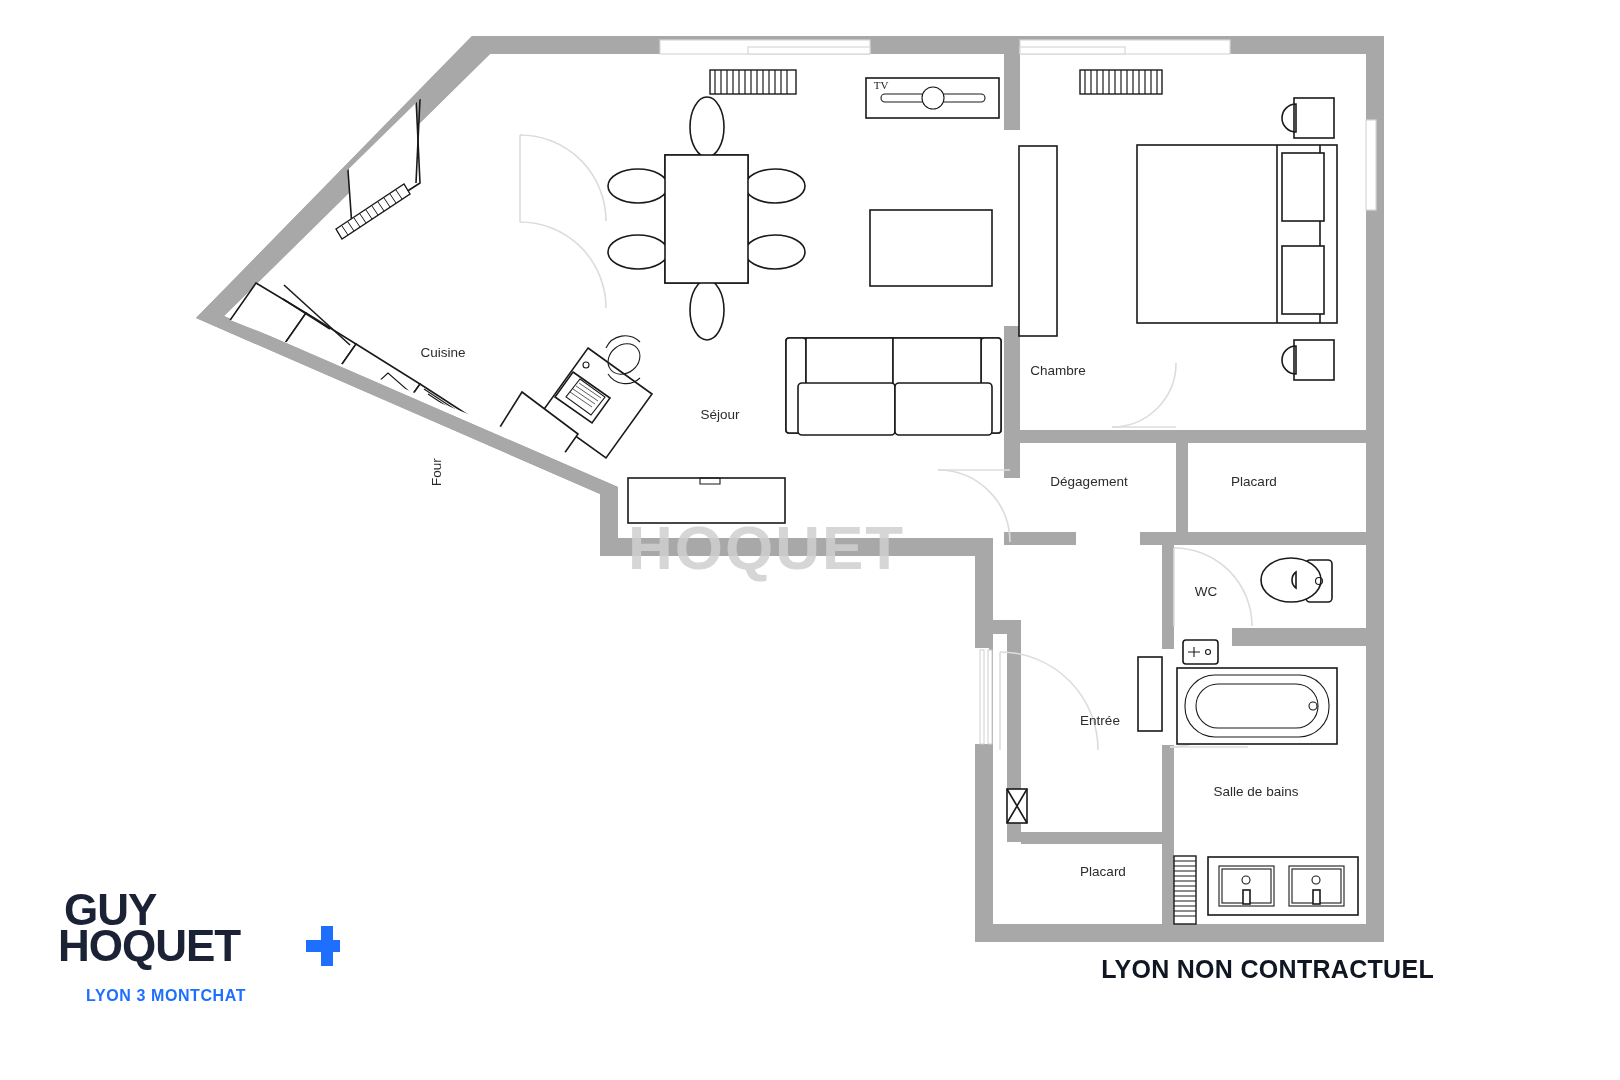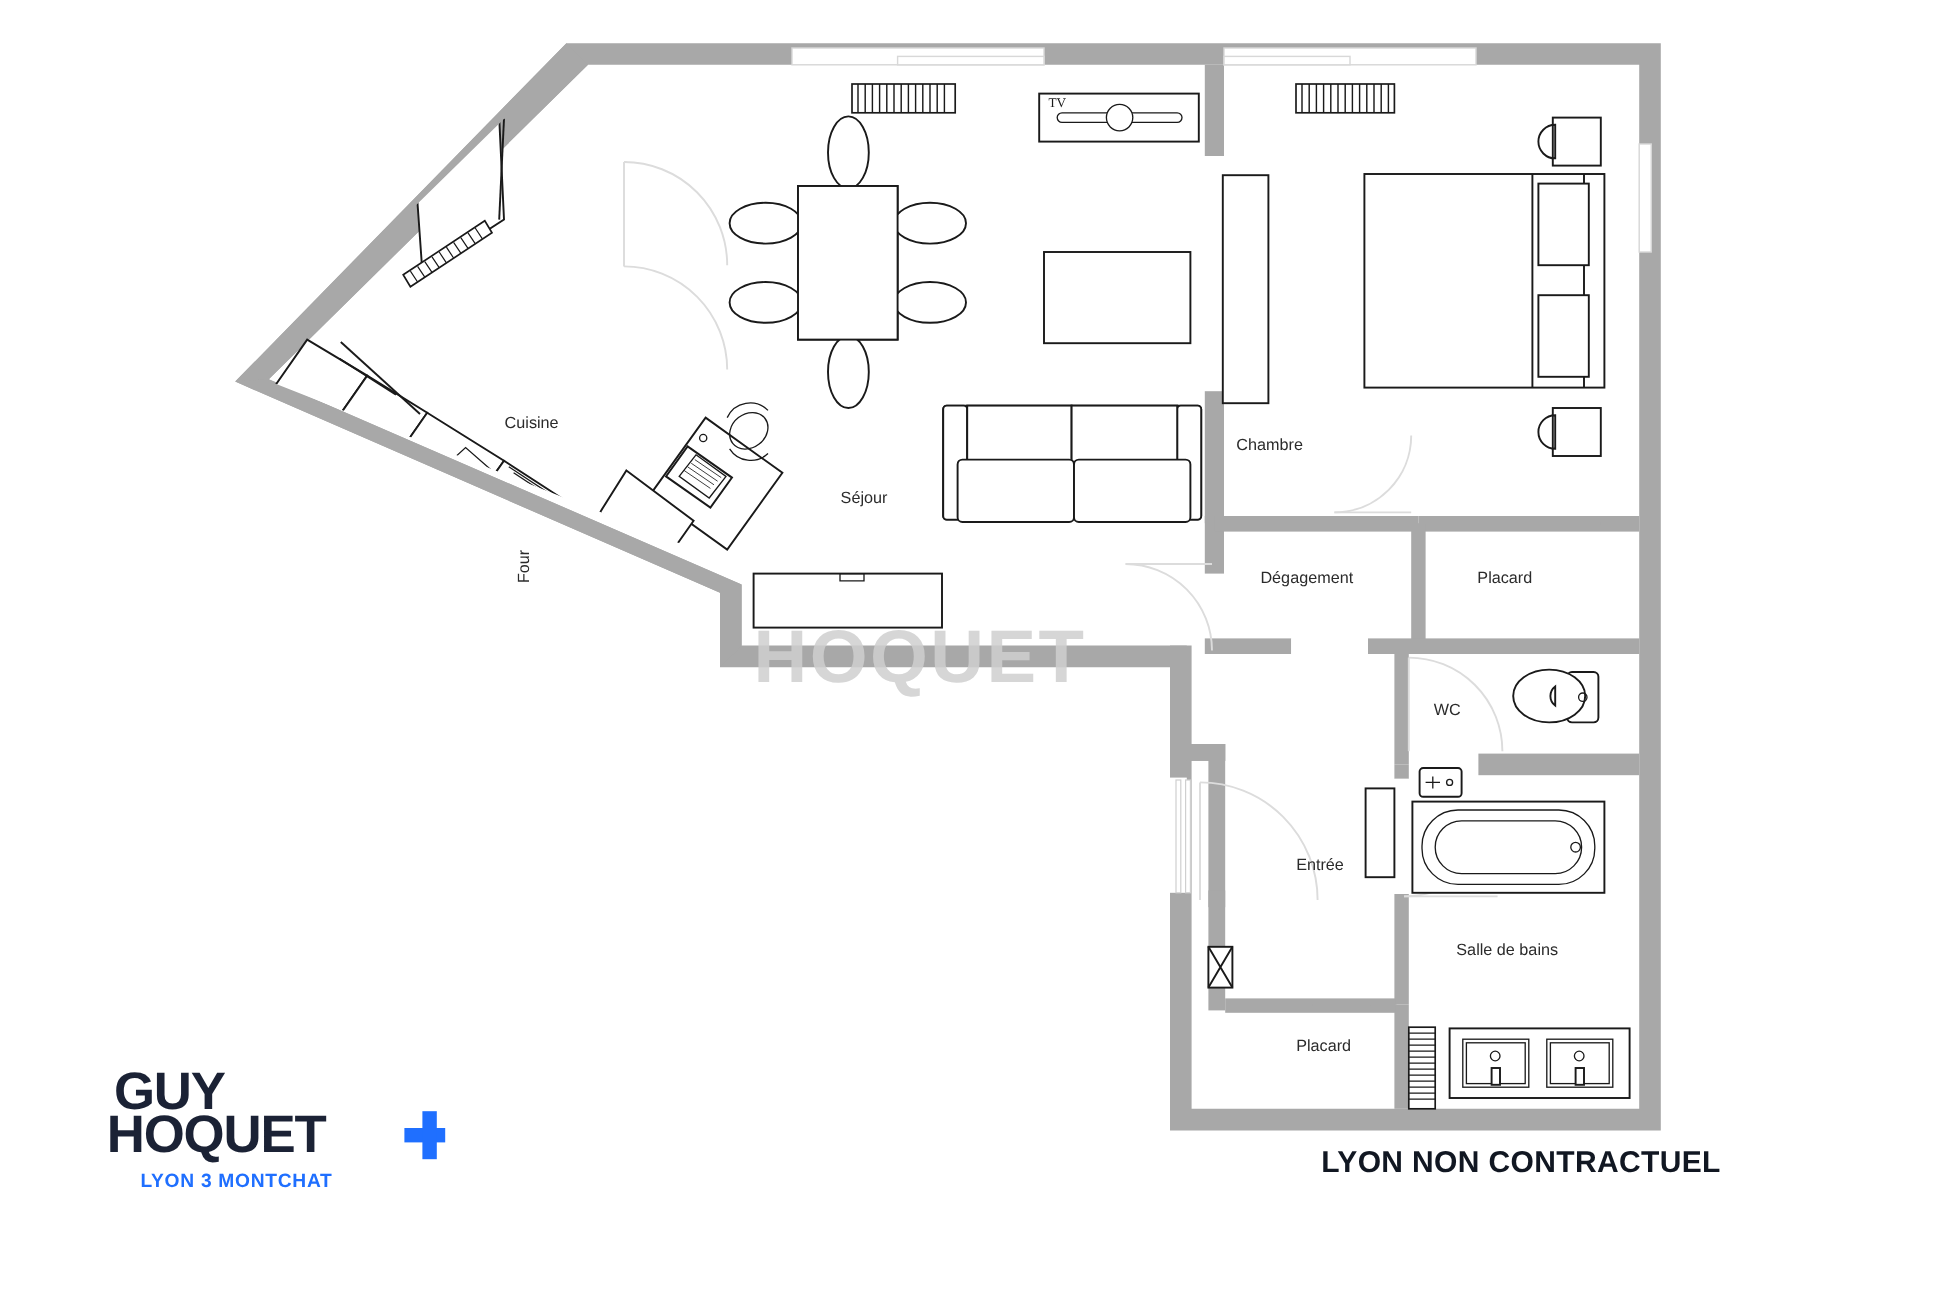--- a/index.html
+++ b/index.html
@@ -2,28 +2,28 @@
 <html><head>
 <meta charset="utf-8">
 <style>
   html,body{margin:0;padding:0;background:#ffffff;}
   body{width:1620px;height:1080px;position:relative;overflow:hidden;
        font-family:"Liberation Sans","DejaVu Sans",sans-serif;}
   #stage{position:absolute;inset:0;width:1460px;height:1080px;}
   svg#plan{position:absolute;left:0;top:0;width:1620px;height:1080px;display:block;}
 
   
-  #logo{position:absolute;left:58px;top:888px;width:330px;height:110px;margin-left:31px;}
+  #logo{position:absolute;left:58px;top:888px;width:330px;height:110px;}
   .logo-l1,.logo-l2{font-weight:bold;color:#1b2235;letter-spacing:-1px;line-height:1;}
   .logo-l1{font-size:44px;position:absolute;left:6px;top:0px;}
   .logo-l2{font-size:44px;position:absolute;left:0px;top:36px;}
   .logo-plus{position:absolute;left:248px;top:38px;width:34px;height:40px;}
   .logo-plus .hbar{position:absolute;left:0;top:14px;width:34px;height:12px;background:#1f6fff;}
   .logo-plus .vbar{position:absolute;left:15px;top:0;width:12px;height:40px;background:#1f6fff;}
-  .logo-sub{position:absolute;left:28px;top:88px;font-size:16px;font-weight:bold;
+  .logo-sub{position:absolute;left:28px;top:99px;font-size:16px;font-weight:bold;
             color:#1f6fff;letter-spacing:.6px;}
 
   
   #caption{position:absolute;right:26px;top:955px;font-size:25px;font-weight:bold;
            color:#111722;letter-spacing:.3px;}
 
   
   #watermark{position:absolute;left:628px;top:512px;font-size:62px;font-weight:bold;
              color:#cfcfcf;letter-spacing:2px;opacity:.85;}
 </style>

